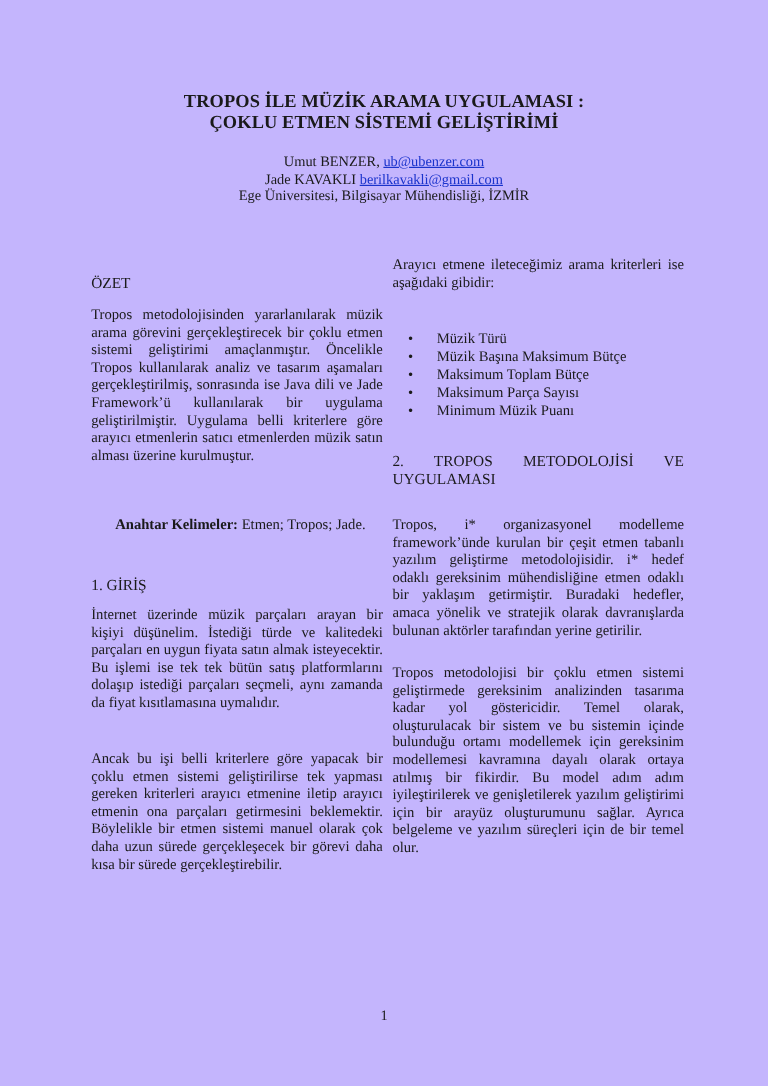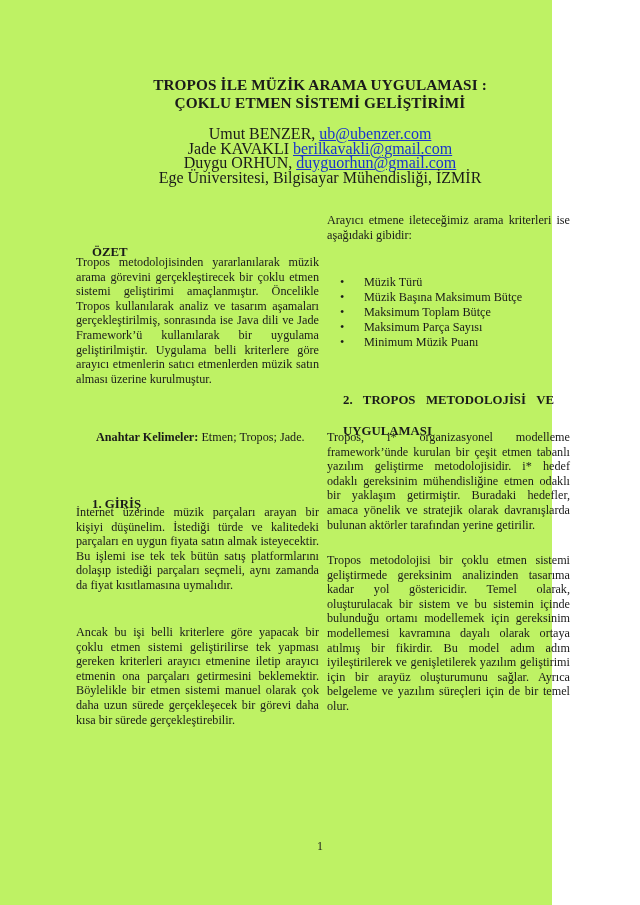--- a/index.html
+++ b/index.html
@@ -11,62 +11,62 @@
       width: 640px;
       height: 905px;
       position: relative;
       overflow: hidden;
       font-family: "Liberation Serif", "DejaVu Serif", serif;
       color: #1a1a1a;
     }
     .page {
       position: absolute;
       left: 0; top: 0;
-      width: 552px; height: 905px;
-      background: #bef264;
+      width: 640px; height: 905px;
+      background: #c4b5fd;
     }
     .title-block {
       position: absolute;
       left: 0;
       top: 76px;
       width: 640px;
       text-align: center;
     }
     .title-line {
       font-weight: bold;
       font-size: 15.3px;
       line-height: 18px;
       letter-spacing: 0.1px;
     }
     .authors {
       position: absolute;
       left: 0;
       top: 127px;
       width: 640px;
       text-align: center;
-      font-size: 16px;
+      font-size: 12px;
       line-height: 14.6px;
     }
     .authors a {
       color: #1a33cc;
       text-decoration: underline;
     }
     .col {
       position: absolute;
       width: 243px;
       font-size: 12.2px;
       line-height: 14.6px;
     }
     .col-left { left: 76px; }
     .col-right { left: 327px; }
     .heading {
-      font-weight: bold;
+      font-weight: normal;
       font-size: 12.8px;
       line-height: 15px;
-      margin: 16px;
+      margin: 0;
     }
     .para {
       text-align: justify;
       margin: 0;
     }
     .keywords b { font-weight: bold; margin-left: 20px; }
     ul.criteria {
       list-style: none;
       margin: 0;
       padding: 0;
@@ -101,24 +101,20 @@
   </div>
 
   <div class="authors">
     <div>
       <span>Umut BENZER,</span>
       <a>ub@ubenzer.com</a>
     </div>
     <div>
       <span>Jade KAVAKLI</span>
       <a>berilkavakli@gmail.com</a>
-    </div>
-    <div>
-      <span>Duygu ORHUN,</span>
-      <a>duyguorhun@gmail.com</a>
     </div>
     <div>Ege Üniversitesi, Bilgisayar Mühendisliği, İZMİR</div>
   </div>
 
   <div class="col col-left" style="top:229px;">
     <h2 class="heading">ÖZET</h2>
   </div>
   <div class="col col-left" style="top:255px;">
     <p class="para">Tropos metodolojisinden yararlanılarak müzik arama görevini gerçekleştirecek bir çoklu etmen sistemi geliştirimi amaçlanmıştır. Öncelikle Tropos kullanılarak analiz ve tasarım aşamaları gerçekleştirilmiş, sonrasında ise Java dili ve Jade Framework’ü kullanılarak bir uygulama geliştirilmiştir. Uygulama belli kriterlere göre arayıcı etmenlerin satıcı etmenlerden müzik satın alması üzerine kurulmuştur.</p>
   </div>

